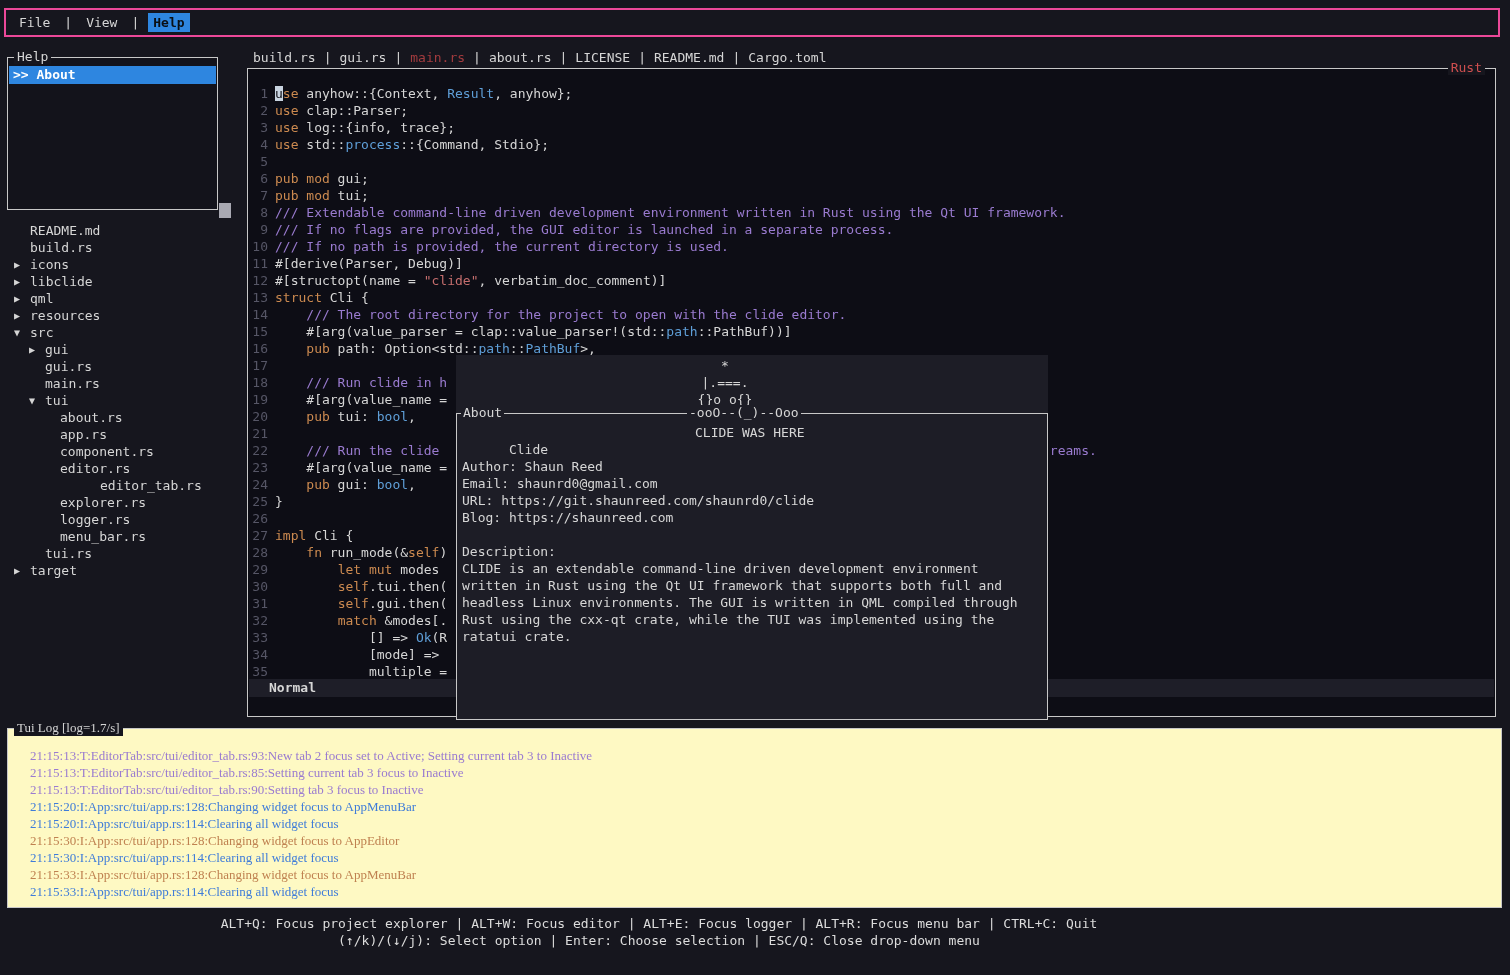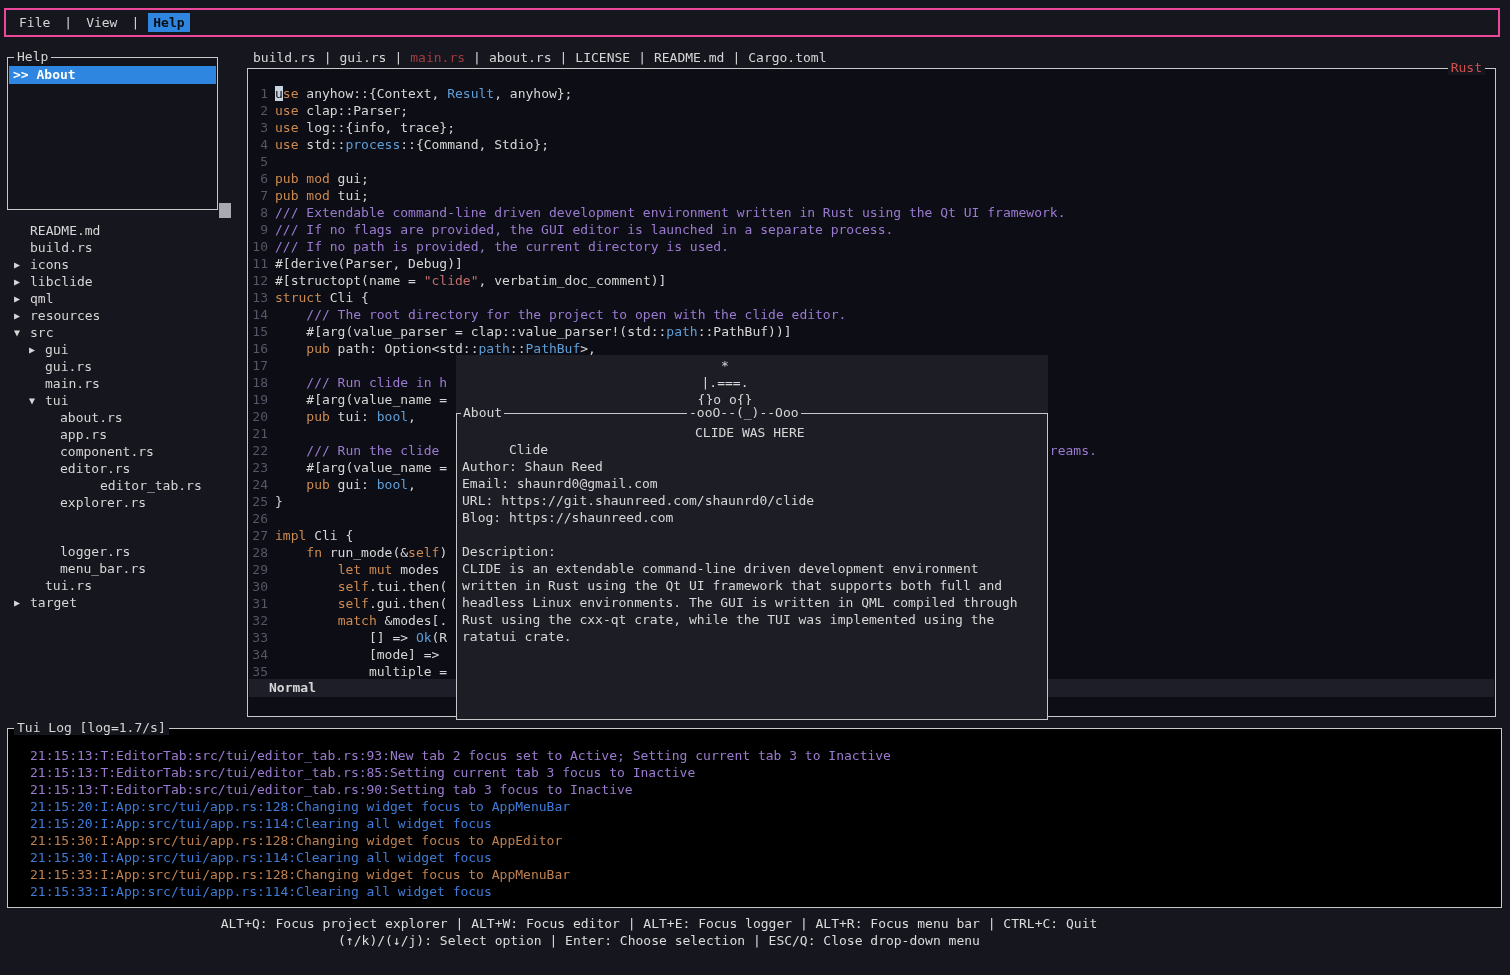--- a/index.html
+++ b/index.html
@@ -41,21 +41,21 @@
   .about-popup{position:absolute;left:456px;top:355px;width:592px;height:365px;background:#1d1d26;z-index:5;}
   .art{padding-top:2px;transform:translateX(-27px);}
   .art-line{height:17px;line-height:17px;text-align:center;white-space:pre;}
   .about-box{position:absolute;left:0;top:58px;right:0;bottom:0;border:1px solid #c8c8c8;padding:10px 0 0 5px;}
   .about-legend{position:absolute;top:-9px;left:4px;background:#1d1d26;padding:0 2px;white-space:pre;}
   .about-feet{position:absolute;top:-9px;left:230px;background:#1d1d26;padding:0 2px;white-space:pre;}
   .ab-line{height:17px;line-height:17px;white-space:pre;}
   .name-row{position:relative;height:17px;line-height:17px;white-space:pre;}
   .tagline{position:absolute;left:233px;top:0;white-space:pre;}
   
-  .log-box{position:absolute;left:7px;top:728px;width:1495px;height:180px;border:1px solid #c8c8c8;background:#000000;padding:18px 0 0 5px;}
+  .log-box{position:absolute;left:7px;top:728px;width:1495px;height:180px;border:1px solid #c8c8c8;background:#fef9c3;padding:18px 0 0 5px;font-family:Liberation Serif, serif;}
   .log-line{height:17px;line-height:17px;white-space:pre;margin-left:17px;}
   .log-purple{color:#9a7bd0;}
   .log-blue{color:#3f7cd9;}
   .log-orange{color:#bf8150;}
   
   .statusbar{position:absolute;left:0;top:915px;width:1318px;text-align:center;}
   .status-line{height:17px;line-height:17px;color:#dcdcdc;white-space:pre;}
 </style>
 </head>
 <body>
@@ -87,21 +87,21 @@
     <div class="ex-row" style="padding-left: 22px;"><span class="ex-arrow">▶</span><span>gui</span></div>
     <div class="ex-row" style="padding-left: 22px;"><span class="ex-arrow"></span><span>gui.rs</span></div>
     <div class="ex-row" style="padding-left: 22px;"><span class="ex-arrow"></span><span>main.rs</span></div>
     <div class="ex-row" style="padding-left: 22px;"><span class="ex-arrow">▼</span><span>tui</span></div>
     <div class="ex-row" style="padding-left: 37px;"><span class="ex-arrow"></span><span>about.rs</span></div>
     <div class="ex-row" style="padding-left: 37px; text-align: center;"><span class="ex-arrow"></span><span>app.rs</span></div>
     <div class="ex-row" style="padding-left: 37px;"><span class="ex-arrow"></span><span>component.rs</span></div>
     <div class="ex-row" style="padding-left: 37px; text-align: center;"><span class="ex-arrow"></span><span>editor.rs</span></div>
     <div class="ex-row" style="padding-left: 37px; gap: 40px;"><span class="ex-arrow"></span><span>editor_tab.rs</span></div>
     <div class="ex-row" style="padding-left: 37px;"><span class="ex-arrow"></span><span>explorer.rs</span></div>
-    <div class="ex-row" style="padding-left: 37px; margin-top: 32px;"><span class="ex-arrow"></span><span>logger.rs</span></div>
+    <div class="ex-row" style="padding-left: 37px;"><span class="ex-arrow"></span><span>logger.rs</span></div>
     <div class="ex-row" style="padding-left: 37px;"><span class="ex-arrow"></span><span>menu_bar.rs</span></div>
     <div class="ex-row" style="padding-left: 22px;"><span class="ex-arrow"></span><span>tui.rs</span></div>
     <div class="ex-row" style="padding-left: 7px;"><span class="ex-arrow">▶</span><span>target</span></div>
   </div>
 
 <div class="tabbar"><span class="tab">build.rs</span><span class="tab-sep">|</span><span class="tab">gui.rs</span><span class="tab-sep">|</span><span class="tab active">main.rs</span><span class="tab-sep">|</span><span class="tab">about.rs</span><span class="tab-sep">|</span><span class="tab">LICENSE</span><span class="tab-sep">|</span><span class="tab">README.md</span><span class="tab-sep">|</span><span class="tab">Cargo.toml</span></div>
 
 <div class="editor-box">
   <span class="rust-badge">Rust</span>
   <div class="code-area">

